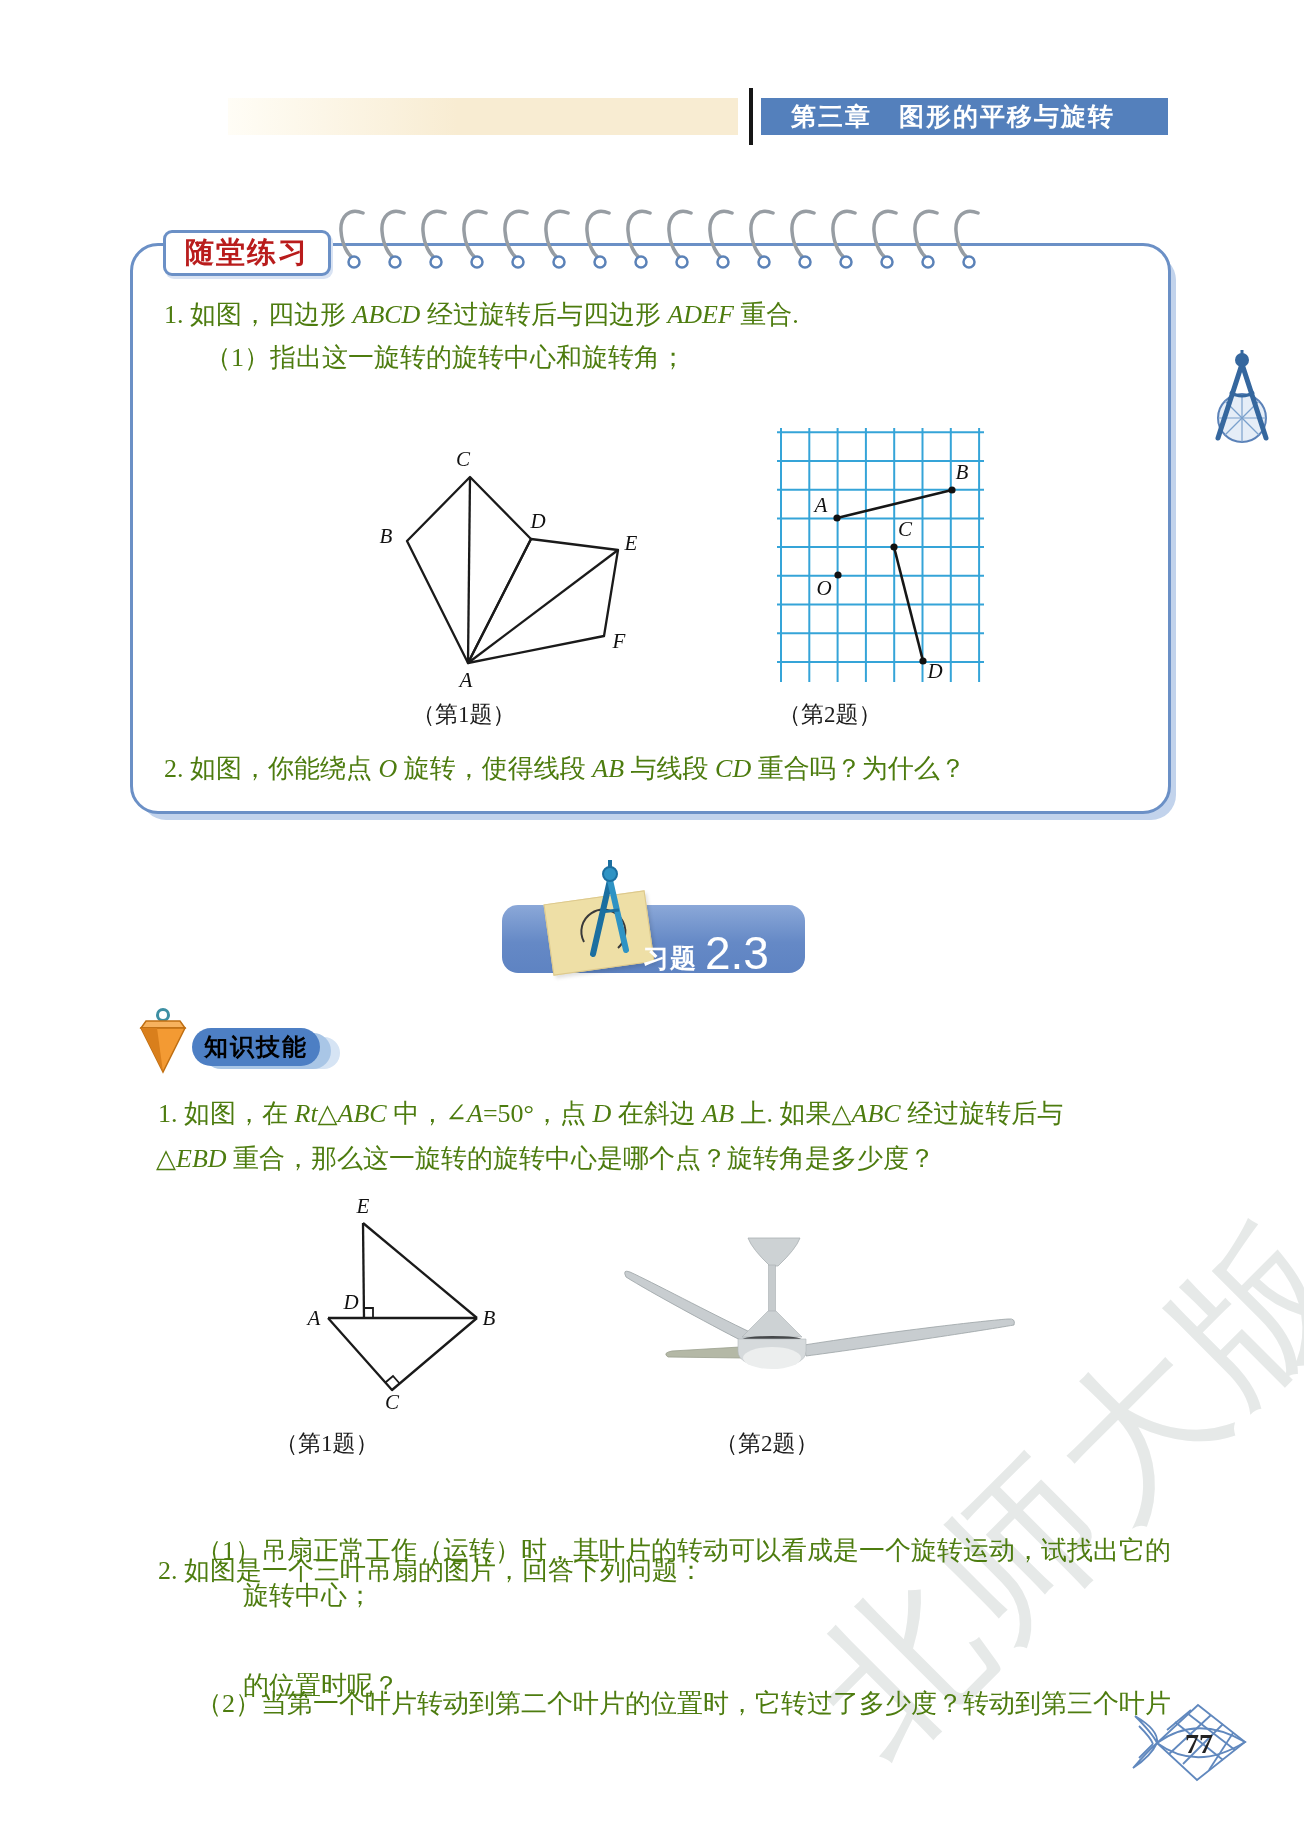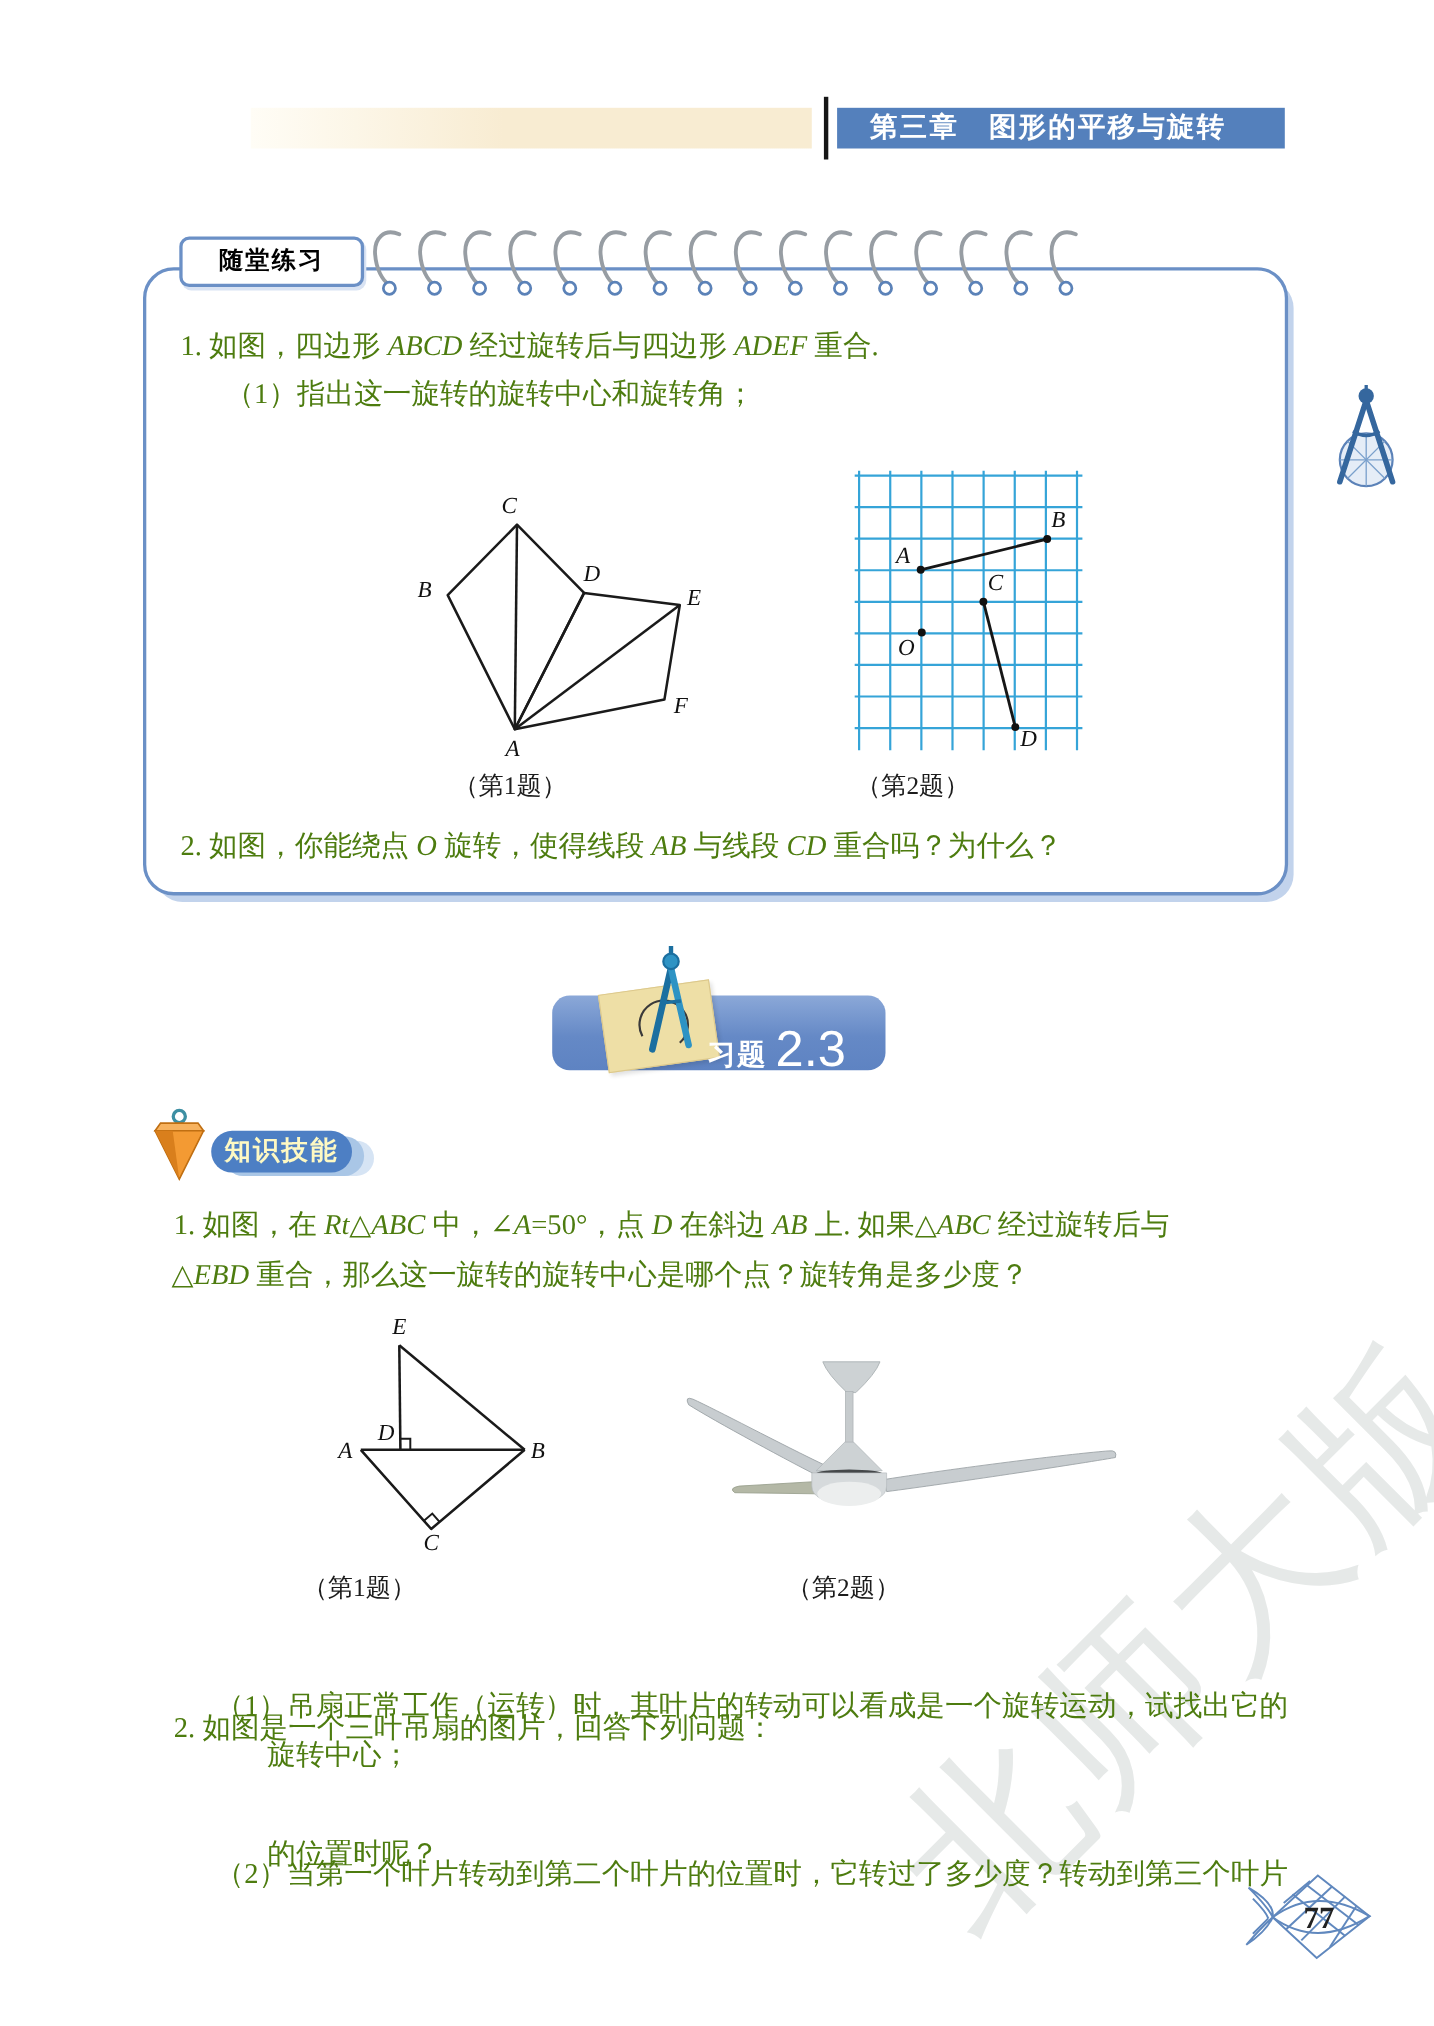--- a/index.html
+++ b/index.html
@@ -9,23 +9,23 @@
   
   .cream-bar{left:228px;top:98px;width:510px;height:37px;
              background:linear-gradient(to right,#fffdf6,#f8ecd2 45%);}
   .divider{left:749px;top:88px;width:4px;height:57px;background:#161616;}
   .banner{left:761px;top:98px;width:407px;height:37px;background:#5480bc;color:#ffffff;
           font-family:"Liberation Sans",sans-serif;font-weight:bold;font-size:25px;
           line-height:37px;padding-left:30px;box-sizing:border-box;letter-spacing:2px;white-space:nowrap;}
   
   .panel{left:130px;top:243px;width:1035px;height:565px;border:3px solid #6b90c6;border-radius:28px;
          background:#fff;box-shadow:8px 9px 0 -3px #c2d3ec;z-index:1;}
-  .panel-label{left:163px;top:215px;width:162px;height:40px;background:#fff;border:3px solid #6b90c6;
+  .panel-label{left:163px;top:230px;width:162px;height:40px;background:#fff;border:3px solid #6b90c6;
          border-radius:9px;z-index:6;font-family:"Liberation Sans",sans-serif;font-weight:bold;
-         font-size:22px;color:#000000;text-align:center;line-height:38px;letter-spacing:2px;
+         font-size:29px;color:#b91c1c;text-align:center;line-height:38px;letter-spacing:2px;
          box-shadow:2px 3px 0 #d9e3f3;}
   .spiral{left:335px;top:205px;z-index:5;}
   .coil{fill:none;stroke:#979da3;stroke-width:3.5;stroke-linecap:round;}
   .coil-ring{fill:#fff;stroke:#5b82b8;stroke-width:2.5;}
   
   .t{position:absolute;font-size:26px;line-height:32px;color:#4d7c0f;white-space:nowrap;z-index:2;}
   .cap{position:absolute;font-size:23px;color:#1c1c1c;text-align:left;z-index:2;}
   
   .fig{z-index:2;}
   .geoline{stroke:#1a1a1a;stroke-width:2.3;fill:none;stroke-linejoin:round;}
@@ -42,21 +42,21 @@
   .badge-prefix{font-size:26px;font-weight:bold;letter-spacing:1px;line-height:30px;}
   .badge-num{font-size:46px;font-weight:400;line-height:40px;}
   .note-paper{left:548px;top:897px;width:100px;height:70px;background:#eedfa6;border:1px solid #dcc88c;
       transform:rotate(-8deg);z-index:2;box-shadow:2px 3px 4px rgba(0,0,0,.12);}
   .compass-badge{left:566px;top:860px;z-index:3;}
   
   .pill-wrap{left:192px;top:1028px;width:180px;height:46px;z-index:2;}
   .pill-echo2{position:absolute;left:22px;top:9px;width:126px;height:32px;border-radius:16px;background:#d6e4f4;}
   .pill-echo1{position:absolute;left:11px;top:5px;width:128px;height:36px;border-radius:18px;background:#a9c6e6;}
   .pill{position:absolute;left:0;top:0;width:128px;height:38px;border-radius:19px;background:#4d7fc4;
-        color:#fef9c3;font-family:"Liberation Sans",sans-serif;font-weight:bold;font-size:24px;
+        color:#000000;font-family:"Liberation Sans",sans-serif;font-weight:bold;font-size:24px;
         text-align:center;line-height:38px;letter-spacing:2px;}
   .top-icon{left:135px;top:1006px;z-index:3;}
   
   .fish{left:1125px;top:1698px;z-index:2;}
   .fishline{stroke:#6088be;stroke-width:1.8;fill:none;}
   .pagenum{font-family:"Liberation Serif",serif;font-weight:bold;font-size:28px;fill:#222;text-anchor:middle;}
   .watermark{left:845px;top:1645px;font-size:160px;line-height:160px;color:#e6e9e8;
       transform-origin:0 50%;transform:rotate(-45deg);letter-spacing:8px;white-space:nowrap;z-index:0;}
   .edge-compass{left:1200px;top:350px;z-index:2;}
 </style>

